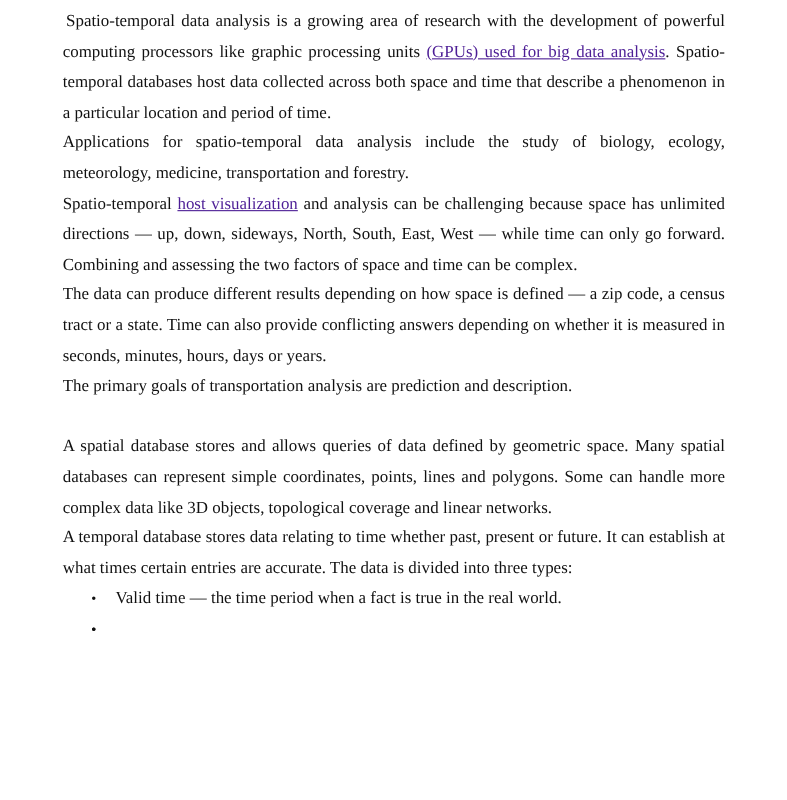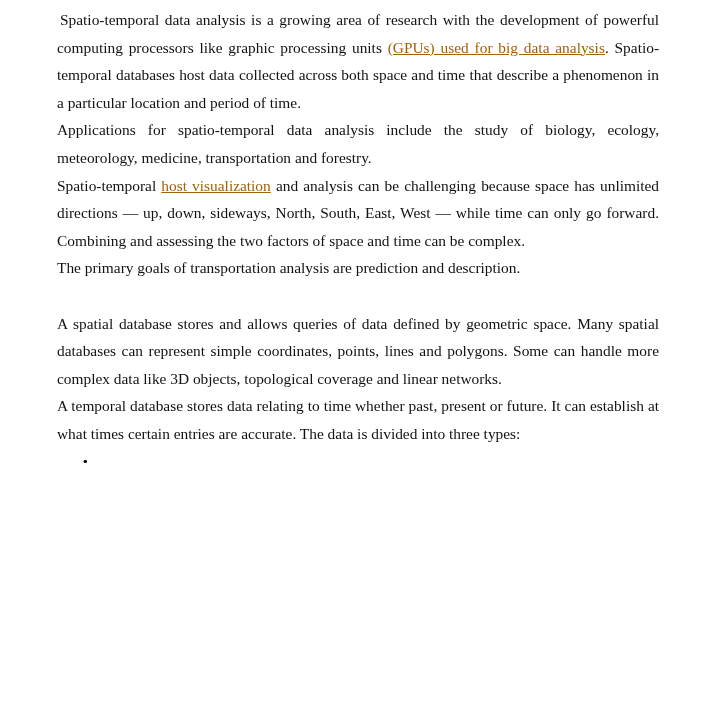--- a/index.html
+++ b/index.html
@@ -8,35 +8,36 @@
     position: relative;
     padding: 6px 56px 0 57px;
     font-family: "Liberation Serif", serif;
     font-size: 15.4px;
     color: #111111;
     line-height: 27.6px;
   }
   p { margin: 0; text-align: justify; }
   .first { text-indent: 3px; }
   .left { text-align: left; }
-  a { color: #a16207; text-decoration: underline; }
+  a { color: #4c1d95; text-decoration: underline; }
   .gap { height: 27.6px; }
   ul { margin: 0; padding: 0 0 0 48px; list-style: none; }
   ul li { position: relative; }
   ul li .bullet { position: absolute; left: -22px; top: 0; font-size: 13px; }
 </style>
 </head>
 <body>
 
 <div class="page">
   <p class="first"><span>Spatio-temporal data analysis is a growing area of research with the development of powerful computing processors like graphic processing units </span><a href="#">(GPUs) used for big data analysis</a><span>. Spatio-temporal databases host data collected across both space and time that describe a phenomenon in a particular location and period of time.</span></p>
   <p>Applications for spatio-temporal data analysis include the study of biology, ecology, meteorology, medicine, transportation and forestry.</p>
   <p><span>Spatio-temporal </span><a href="#">host visualization</a><span> and analysis can be challenging because space has unlimited directions — up, down, sideways, North, South, East, West — while time can only go forward. Combining and assessing the two factors of space and time can be complex.</span></p>
+  <p>The data can produce different results depending on how space is defined — a zip code, a census tract or a state. Time can also provide conflicting answers depending on whether it is measured in seconds, minutes, hours, days or years.</p>
   <p class="left">The primary goals of transportation analysis are prediction and description.</p>
   <div class="gap"></div>
   <p>A spatial database stores and allows queries of data defined by geometric space. Many spatial databases can represent simple coordinates, points, lines and polygons. Some can handle more complex data like 3D objects, topological coverage and linear networks.</p>
   <p>A temporal database stores data relating to time whether past, present or future. It can establish at what times certain entries are accurate. The data is divided into three types:</p>
   <ul>
-    <li><span class="bullet">•</span></li>
+    <li><span class="bullet">•</span><span>Valid time — the time period when a fact is true in the real world.</span></li>
     <li><span class="bullet">•</span></li>
     <li><span class="bullet">•</span></li>
   </ul>
 </div>
 
 </body></html>

